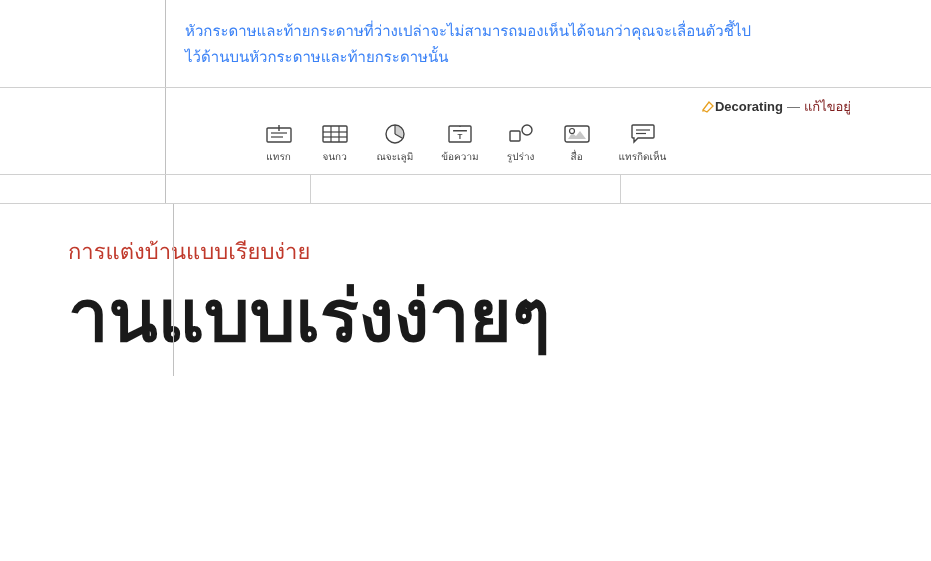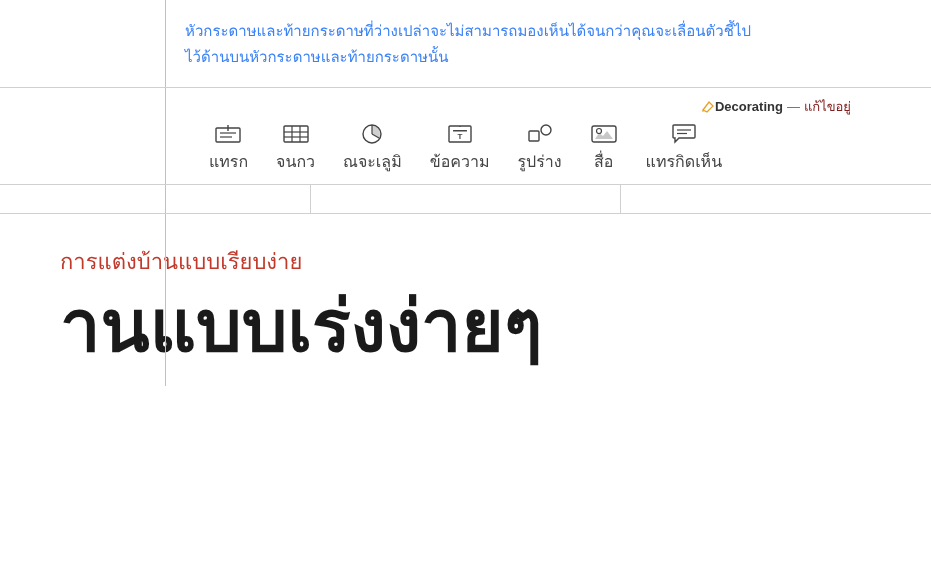--- a/index.html
+++ b/index.html
@@ -108,21 +108,21 @@
     .toolbar-item-icon {
       width: 28px;
       height: 22px;
       display: flex;
       align-items: center;
       justify-content: center;
       color: #444444;
     }
 
     .toolbar-item-label {
-      font-size: 16px;
+      font-size: 10px;
       color: #444444;
       font-family: Liberation Serif, serif;
       white-space: nowrap;
     }
 
     
     .table-row-section {
       display: flex;
       border-bottom: 1px solid #d0d0d0;
       position: relative;
@@ -145,20 +145,21 @@
     }
 
     .table-cell:last-child {
       border-right: none;
     }
 
     
     .main-content {
       padding: 30px 60px 20px 60px;
       position: relative;
+      margin-left: 8px;
     }
 
     .main-content::before {
       content: '';
       position: absolute;
       left: 165px;
       top: 0;
       bottom: 0;
       width: 1px;
       background: #c0c0c0;

